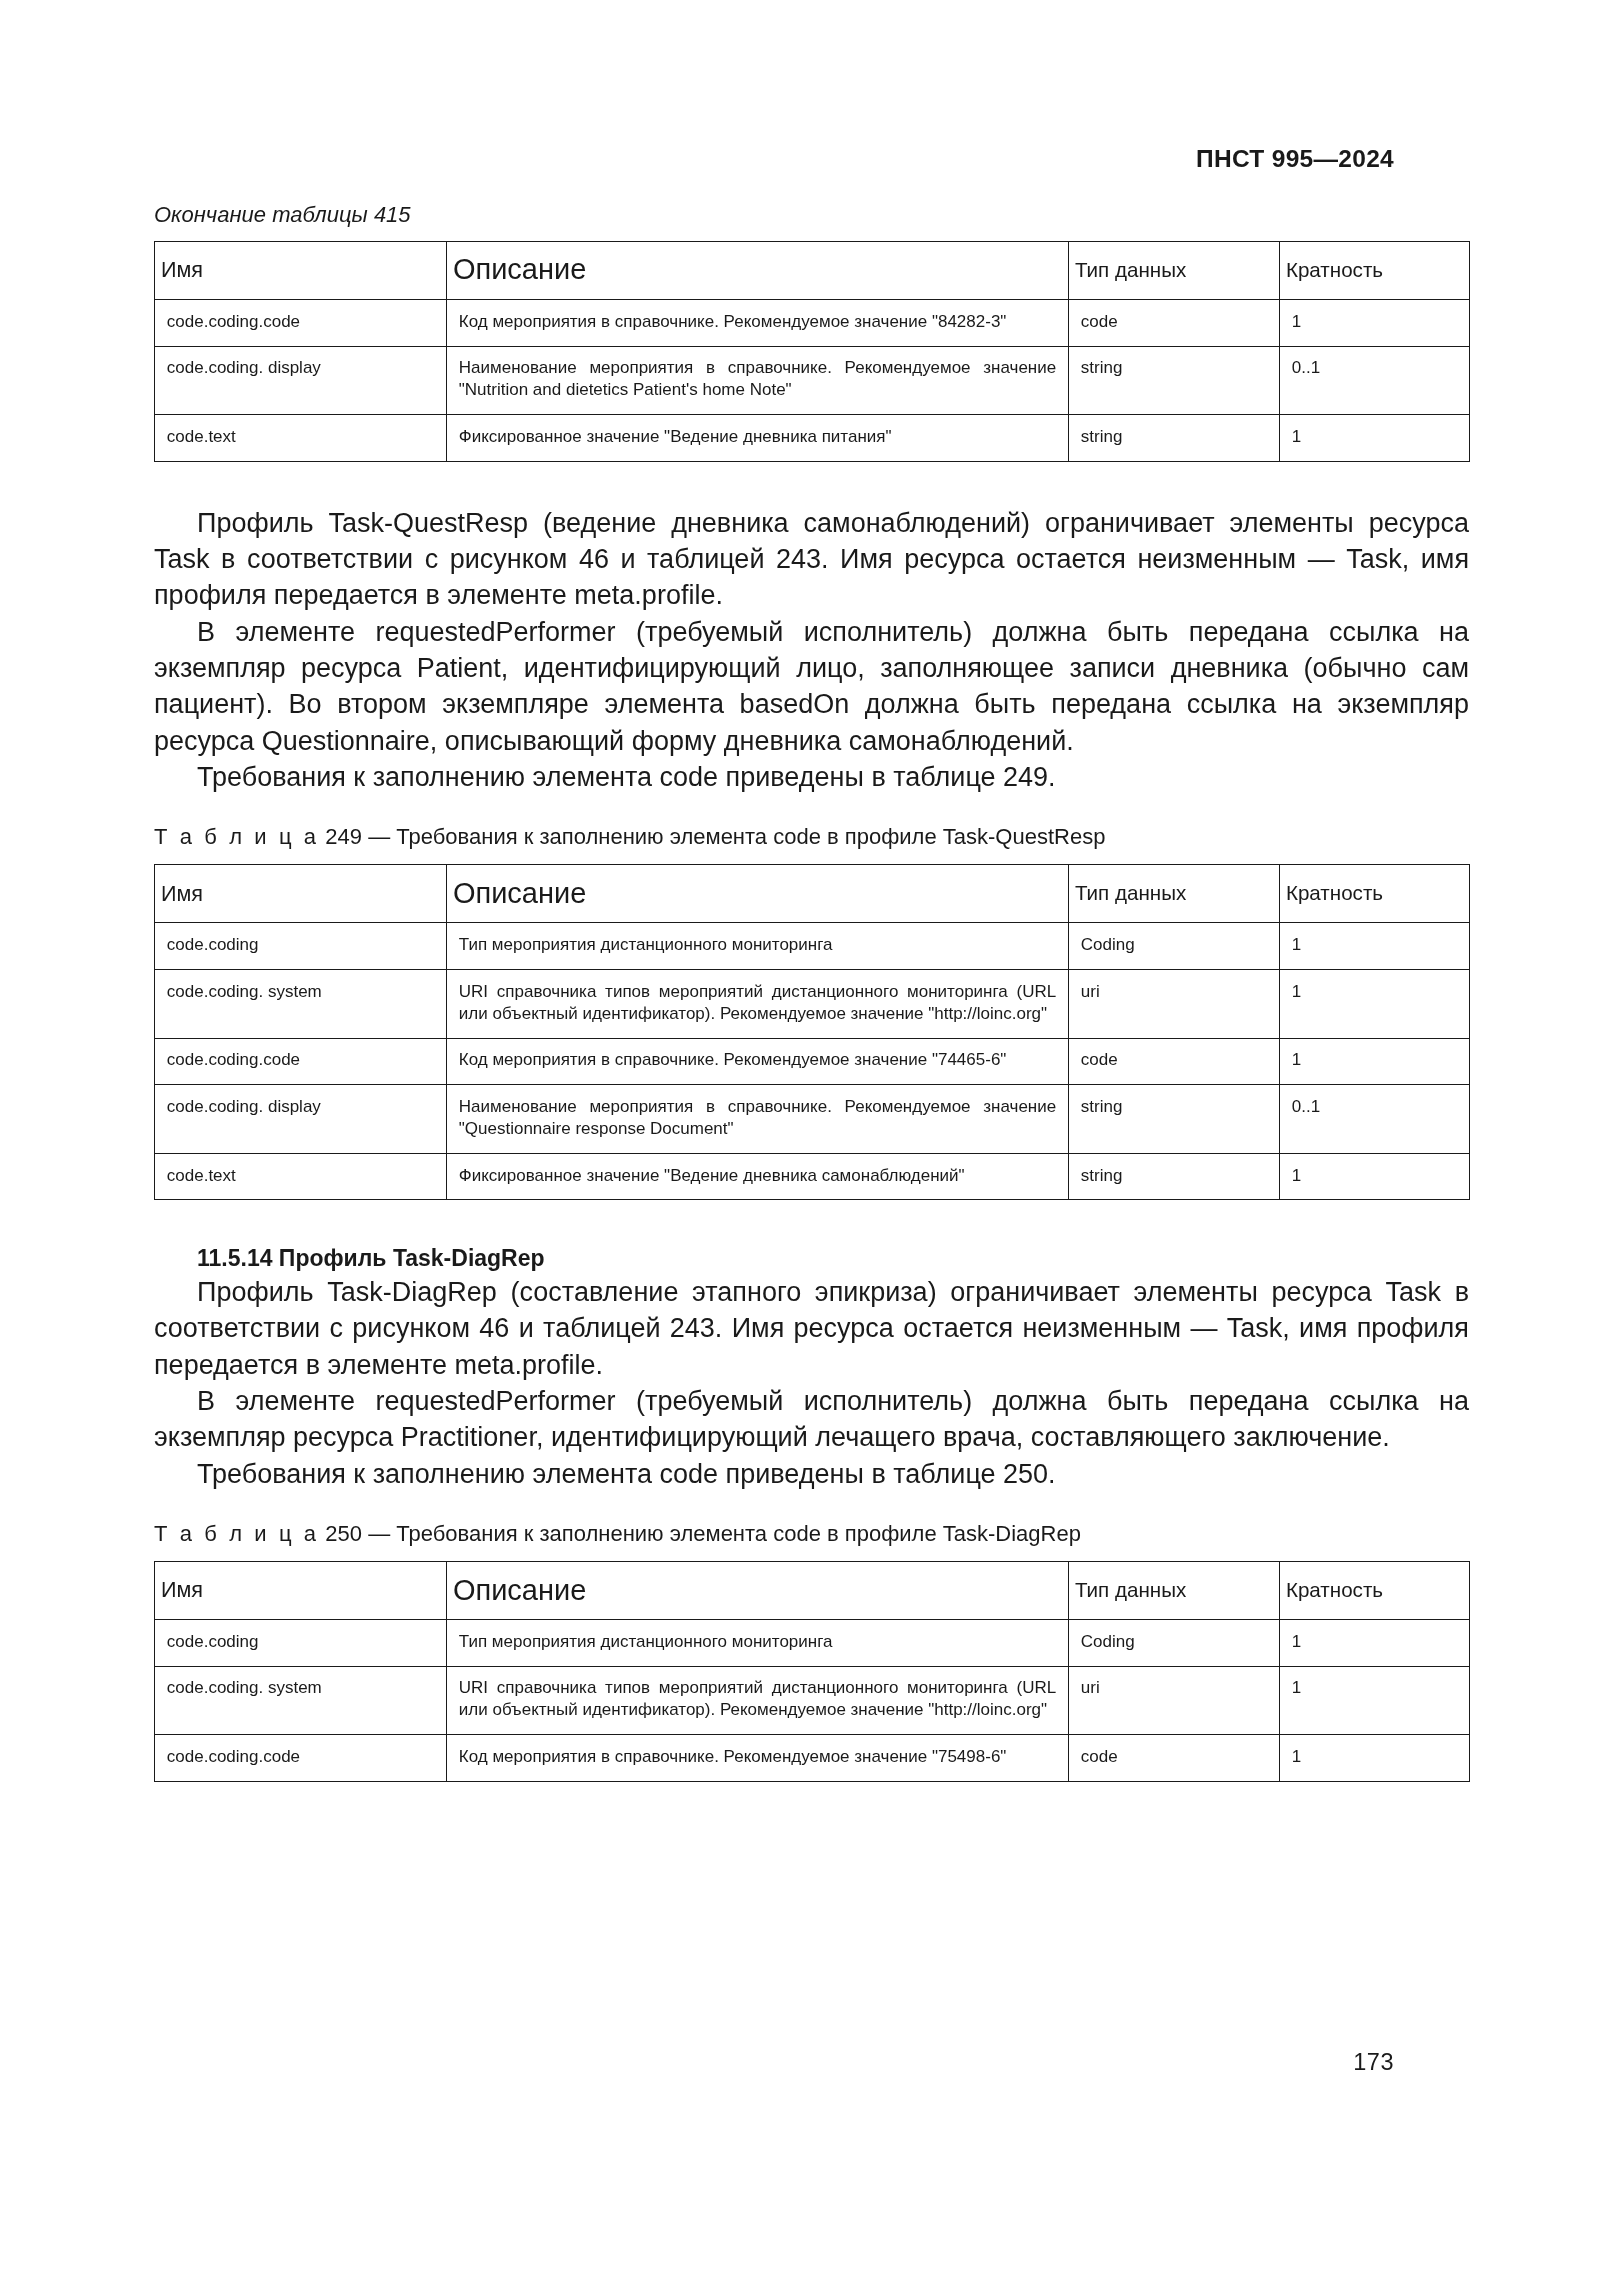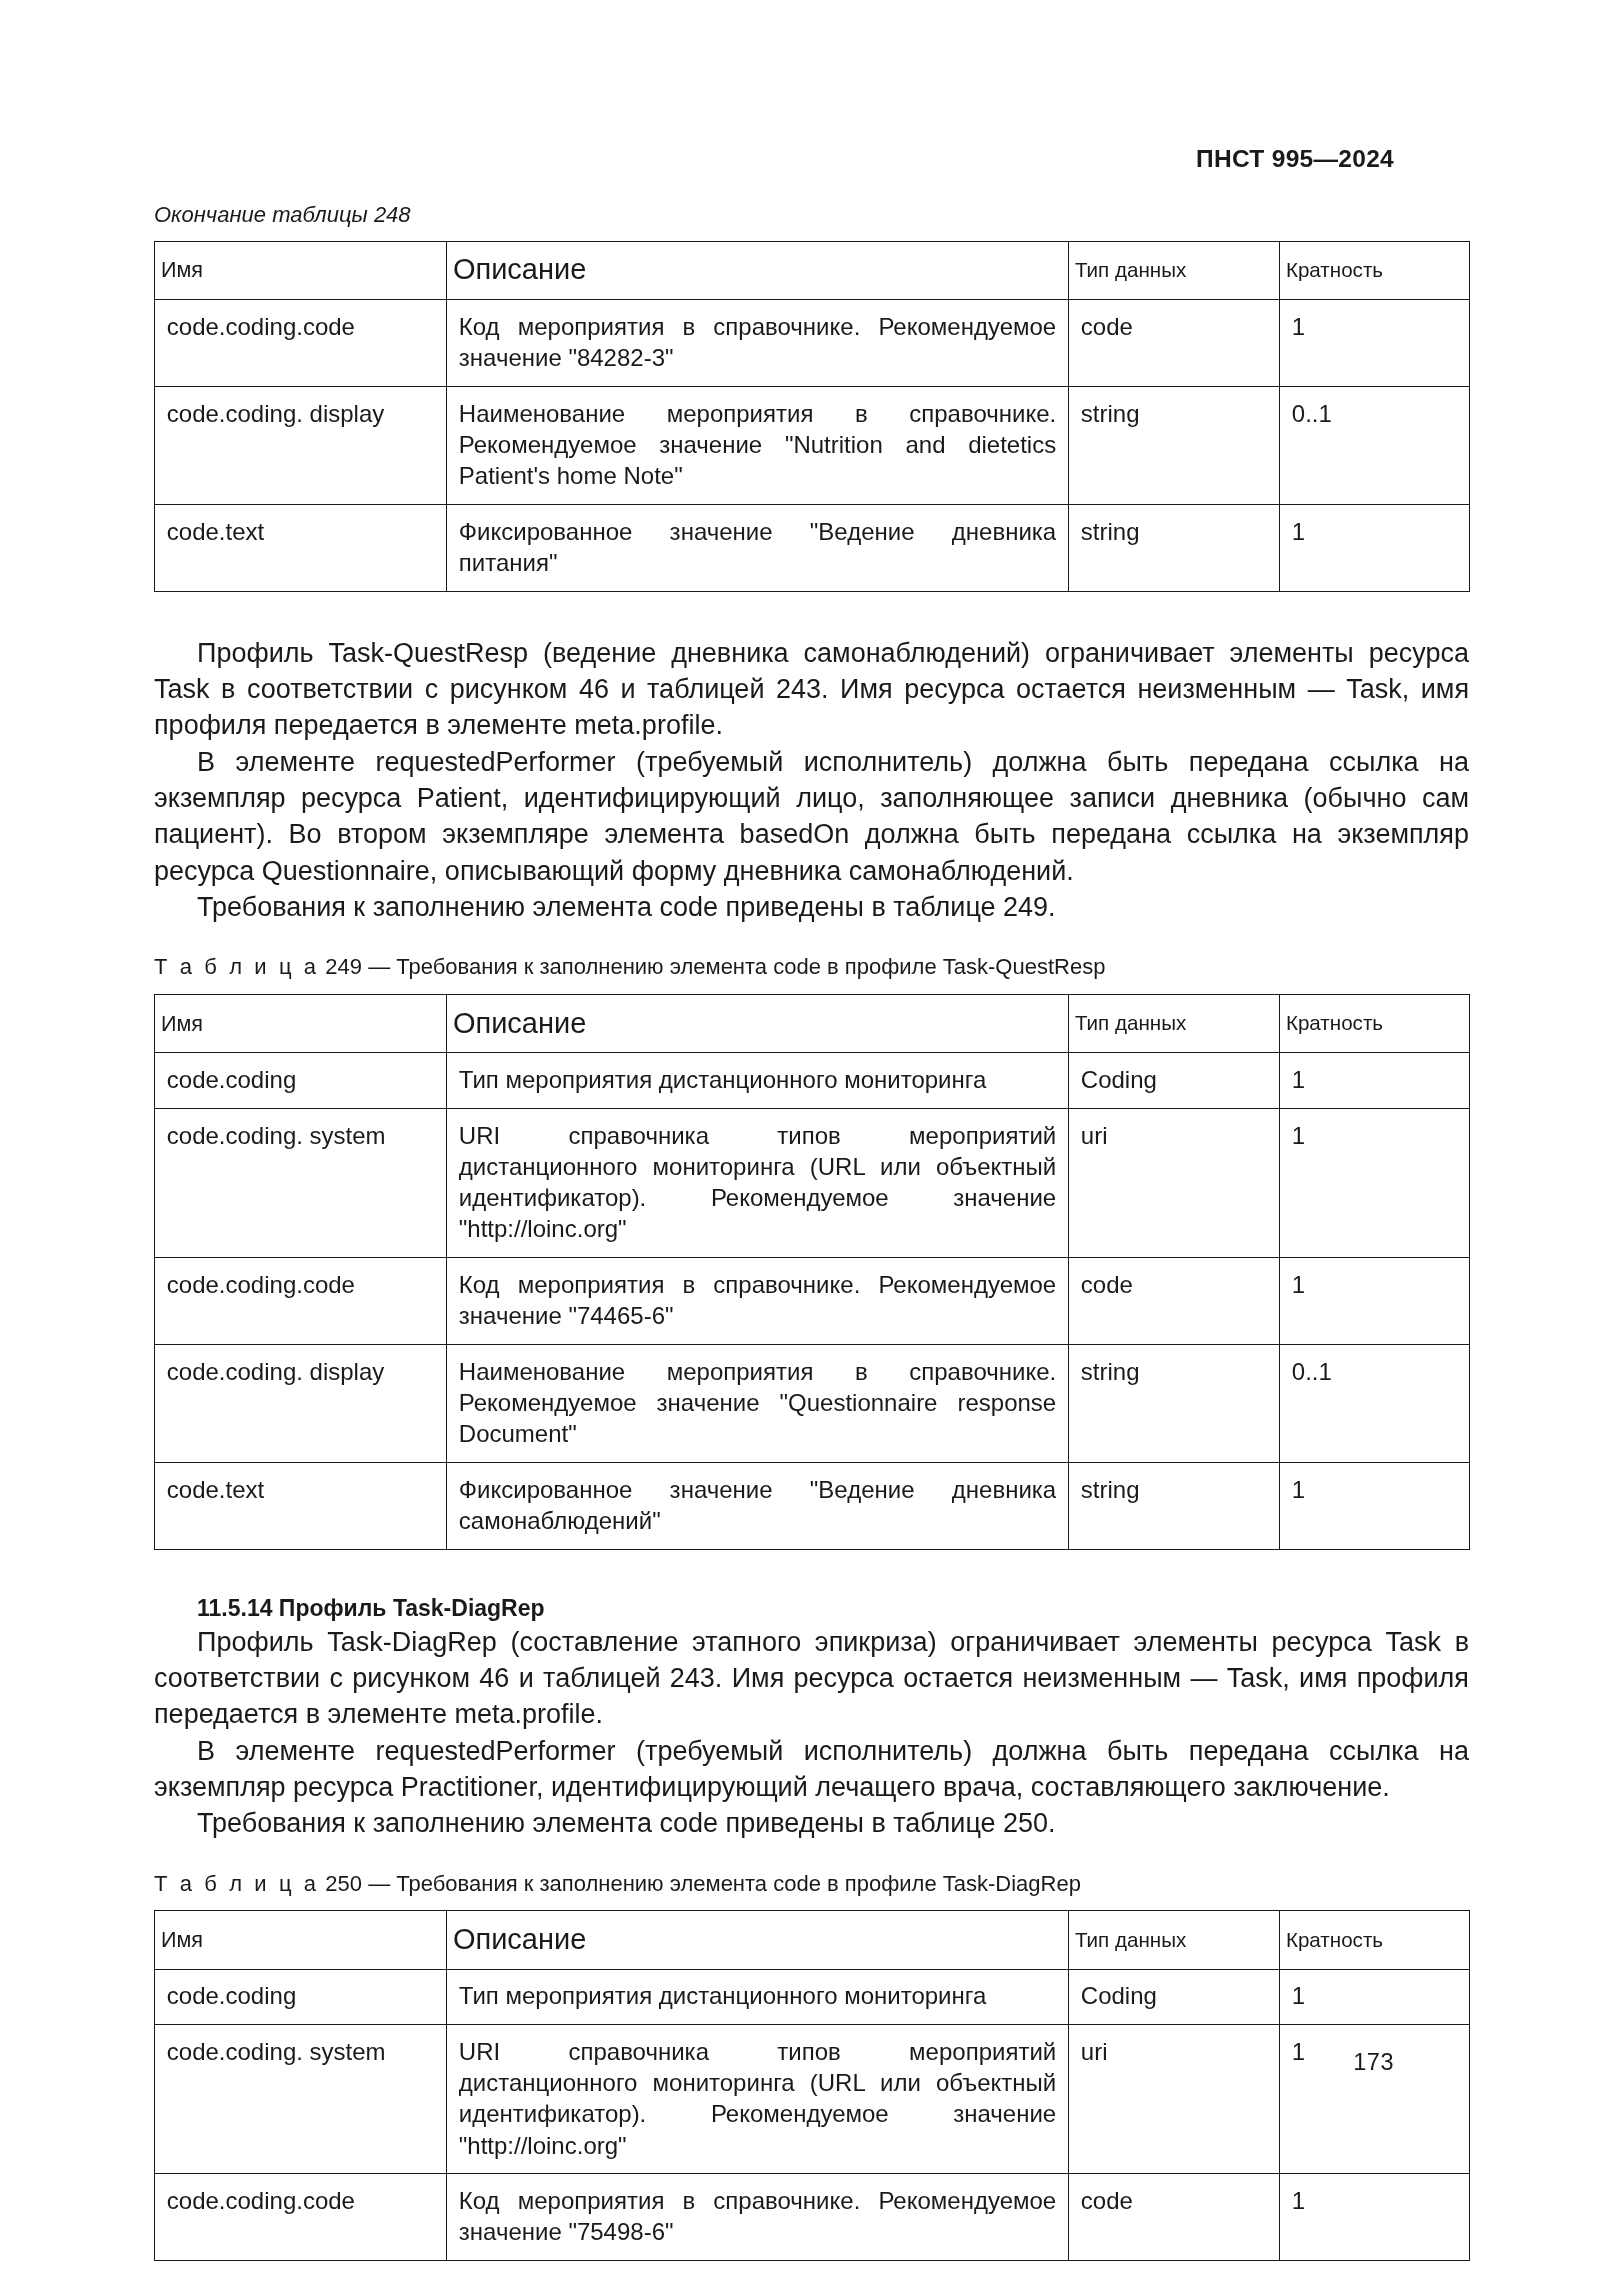--- a/index.html
+++ b/index.html
@@ -57,21 +57,21 @@
   table.doc-table {
     border-collapse: collapse;
     width: 1315px;
     table-layout: fixed;
     margin: 0 0 0 0;
   }
   table.doc-table td, table.doc-table th {
     border: 1.6px solid #1a1a1a;
     vertical-align: top;
     padding: 10.8px 11.8px 12.7px 11.8px;
-    font-size: 24px;
+    font-size: 17px;
     line-height: 1.30;
     font-weight: normal;
     box-sizing: border-box;
   }
   table.doc-table thead th {
     text-align: left;
     vertical-align: middle;
     padding: 9.8px 5.9px 9.8px 5.9px;
     height: 45px;
     font-size: 20.6px;
@@ -122,21 +122,21 @@
 <body>
 
 <div class="page">
 
   <div class="running-head">ПНСТ 995—2024</div>
 
   <div class="content">
 
     <div style="height:202px"></div>
 
-    <div class="cont-caption">Окончание таблицы 248</div>
+    <div class="cont-caption">Окончание таблицы 415</div>
 
     <table class="doc-table">
       <colgroup>
         <col class="col-name">
           <col class="col-desc">
           <col class="col-type">
           <col class="col-card">
       </colgroup>
       <thead>
         <tr>

